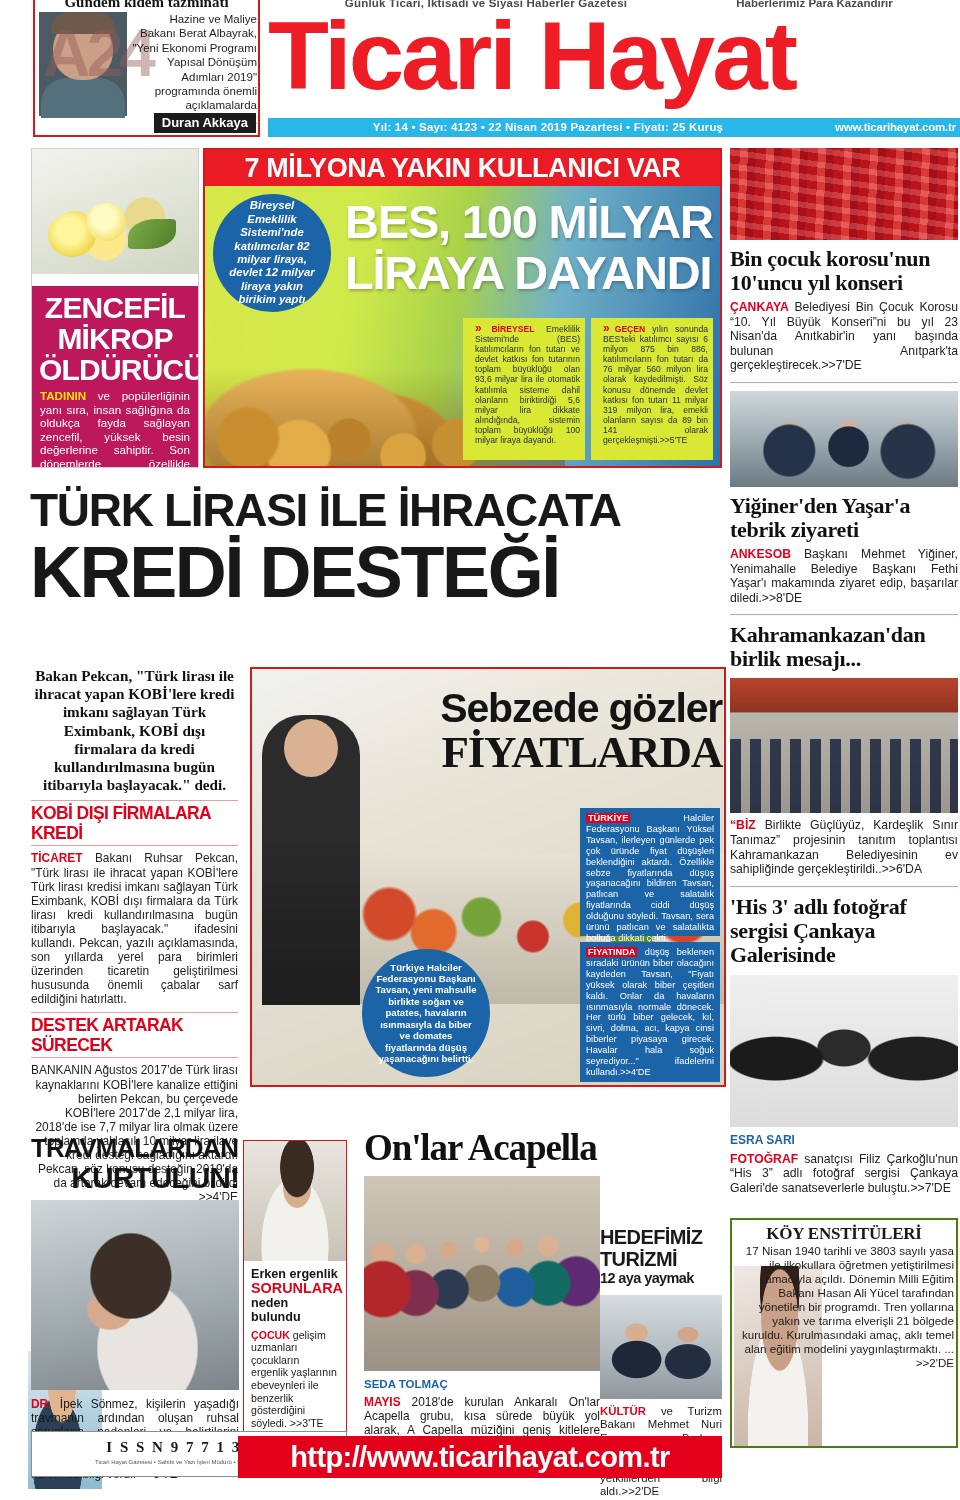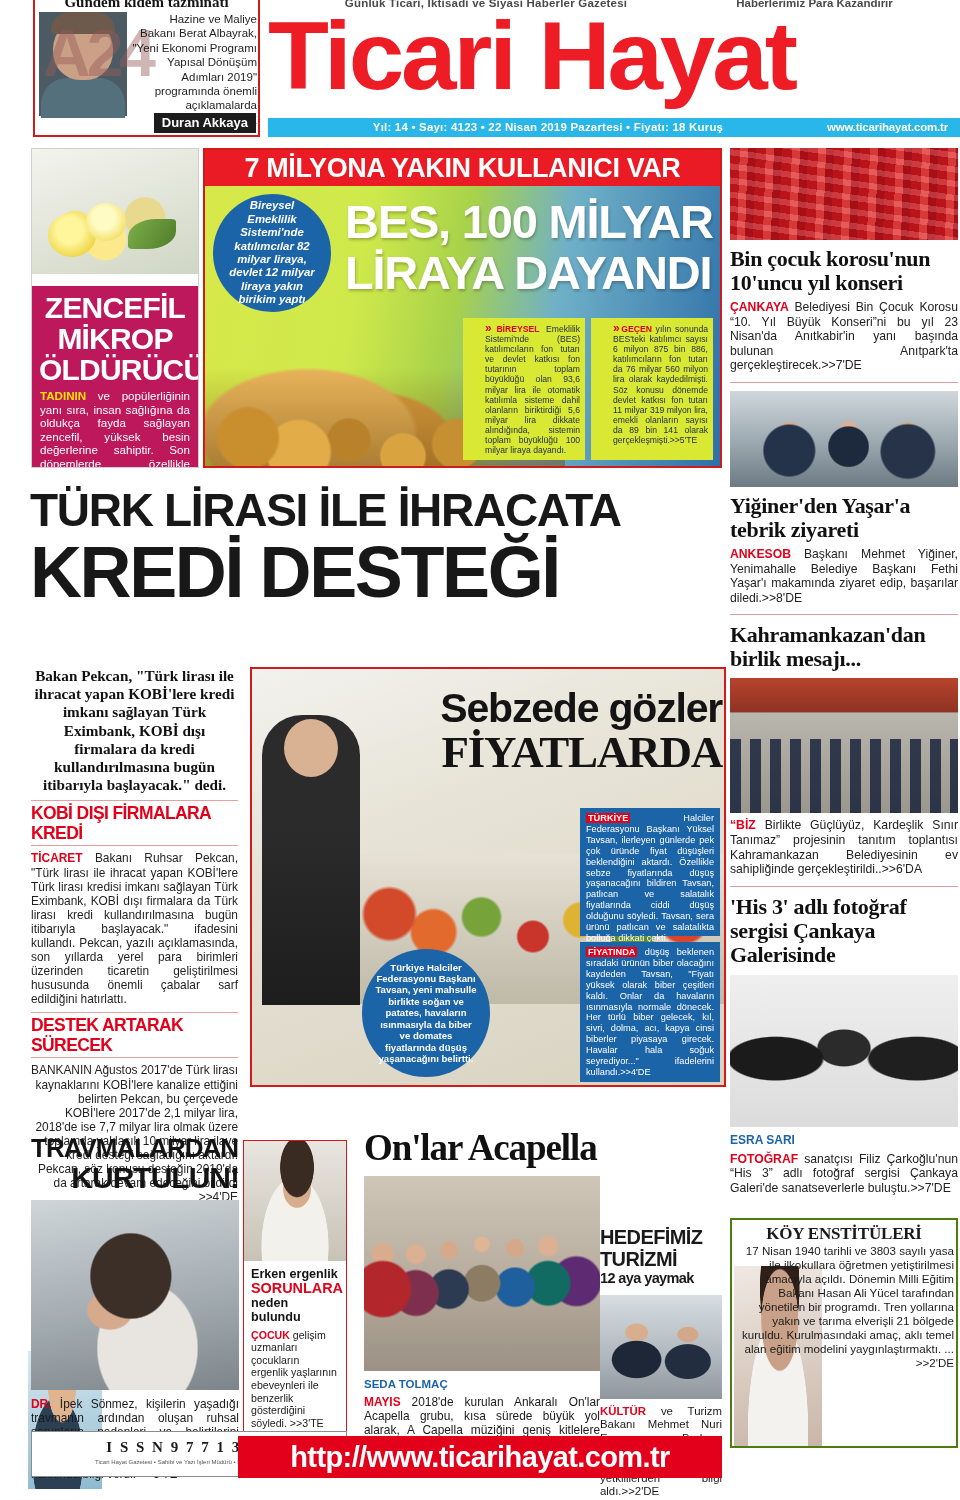--- a/index.html
+++ b/index.html
@@ -33,21 +33,21 @@
   }
   #infobar {
     position:absolute; left:268px; top:118px; width:692px; height:19px;
     background:#29b6e8; color:#ffffff;
   }
   #infobar .meta {
     position:absolute; left:0; top:0; width:560px; height:19px; line-height:19px;
     text-align:center; font-size:11.5px; font-weight:bold; letter-spacing:.2px;
   }
   #infobar .site {
-    position:absolute; right:12px; top:0; height:30px; line-height:19px;
+    position:absolute; right:4px; top:0; height:30px; line-height:19px;
     font-size:11.5px; font-weight:bold; letter-spacing:-.2px;
   }
 
   
   #akkaya-box {
     position:absolute; left:33px; top:-8px; width:227px; height:145px;
     border:2px solid #d11a1a; background:#fff; overflow:hidden;
   }
   #akkaya-title {
     position:absolute; left:0; top:0; width:100%; text-align:center;
@@ -153,21 +153,21 @@
     font-size:11.4px; line-height:13.4px; font-style:italic; font-weight:bold;
     display:block;
   }
   #bes-head {
     position:absolute; left:140px; top:46px; width:372px;
     color:#ffffff; font-weight:bold; font-size:47px; line-height:51px;
     letter-spacing:-1.2px; text-shadow:1px 2px 3px rgba(0,0,0,.25);
   }
   #bes-cap1, #bes-cap2 {
     position:absolute; top:168px; width:122px; height:142px; background:#d9e833;
-    color:#1f2a47; padding:5px 5px 4px 22px; font-size:8.6px; line-height:10.1px;
+    color:#1f2a47; padding:5px 5px 4px 12px; font-size:8.6px; line-height:10.1px;
     text-align:justify; overflow:hidden;
   }
   #bes-cap1 { left:258px; }
   #bes-cap2 { left:386px; }
   .chev { color:#e2001a; font-weight:bold; font-size:12px; letter-spacing:-2px; }
   .caplead { color:#e2001a; font-weight:bold; }
 
   
   #rightcol { position:absolute; left:730px; top:148px; width:228px; }
   .rc-photo { width:228px; background:#c9cdd2; position:relative; overflow:hidden; }
@@ -422,21 +422,21 @@
 </head>
 <body>
 
 <div class="page">
 
   <div id="masthead">
     <div id="tagline-left">Günlük Ticari, İktisadi ve Siyasi Haberler Gazetesi</div>
     <div id="tagline-right">Haberlerimiz Para Kazandırır</div>
     <div id="logo">Ticari Hayat</div>
     <div id="infobar">
-      <div class="meta">Yıl: 14 • Sayı: 4123 • 22 Nisan 2019 Pazartesi • Fiyatı: 18 Kuruş</div>
+      <div class="meta">Yıl: 14 • Sayı: 4123 • 22 Nisan 2019 Pazartesi • Fiyatı: 25 Kuruş</div>
       <div class="site">www.ticarihayat.com.tr</div>
     </div>
   </div>
 
   <div id="akkaya-box">
     <div id="akkaya-title">Gündem kıdem tazminatı</div>
     <div id="akkaya-photo">
       <div id="akkaya-body"></div>
       <div id="akkaya-face"></div>
       <div id="akkaya-hair"></div>

